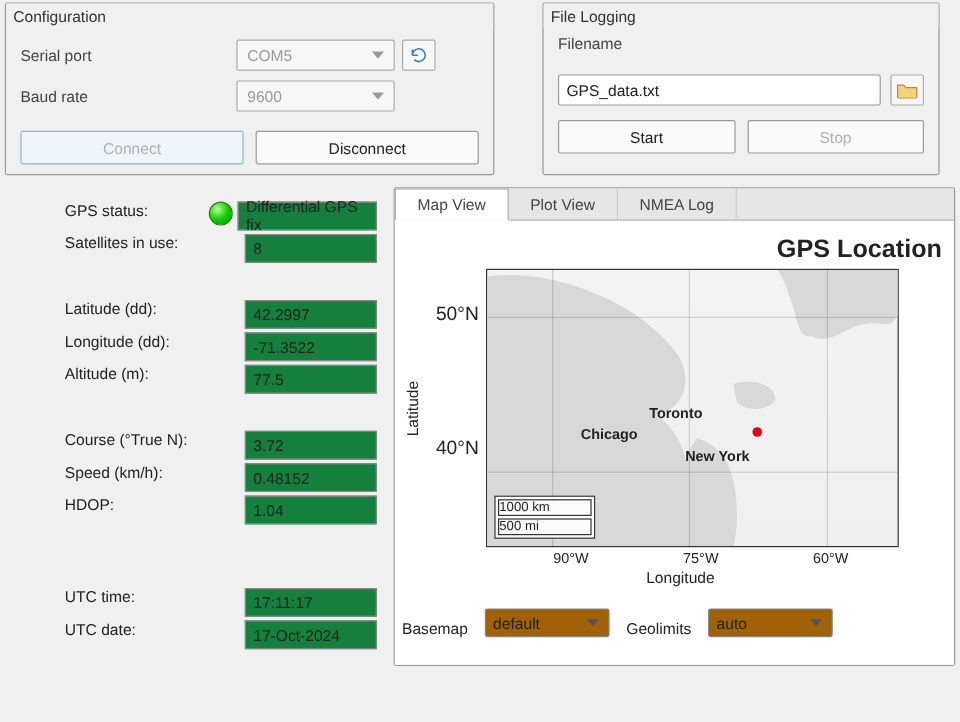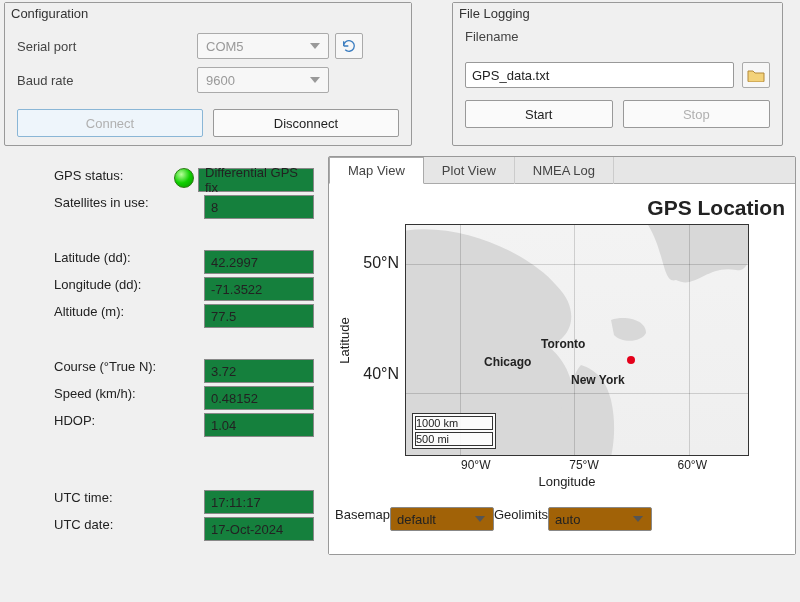--- a/index.html
+++ b/index.html
@@ -58,21 +58,21 @@
   .gline-h { position:absolute; left:0; right:0; height:1px; background:rgba(0,0,0,0.15); }
   .city-label { position:absolute; font-size:12px; font-weight:bold; color:#222;text-align:center; }
   .gps-point { position:absolute; width:8px; height:8px; background:#e4001a; border-radius:50%; transform:translate(-50%,-50%); }
   .scale-box { position:absolute; left:6px; bottom:6px; background:rgba(255,255,255,0.9); border:1px solid #333; font-size:11px; }
   .scale-box td { border:1px solid #333; padding:0px 0; height:14px; }
   .attrib { position:absolute; right:2px; bottom:4px; width:230px; font-size:11px; background:rgba(255,255,255,0.85); color:#333; line-height:1.2; padding:2px 2px; }
 
   .xticks { display:flex; justify-content:space-between; width:344px; margin-left:72px; font-size:12px; padding-top:2px; }
   .xlab { text-align:center; width:344px; margin-left:62px; font-size:13px; margin-top:2px; }
 
-  .basemap-row { display:flex; align-items:flex-start; gap:0; margin-top:18px; padding-left:2px; }
+  .basemap-row { display:flex; align-items:flex-end; gap:14px; margin-top:18px; padding-left:2px; }
   .select { position:relative; width:104px; height:24px; border:1px solid #888; background:#a16207; display:flex; align-items:center; padding-left:6px; border-radius:2px; font-size:13px; }
   .select::after { content:""; position:absolute; right:8px; top:50%; margin-top:-3px; border-left:5px solid transparent; border-right:5px solid transparent; border-top:6px solid #555; }
 </style>
 </head>
 <body>
 
 <div class="top-row">
 
   <div class="config-panel framed">
     <div class="panel-title">Configuration</div>

